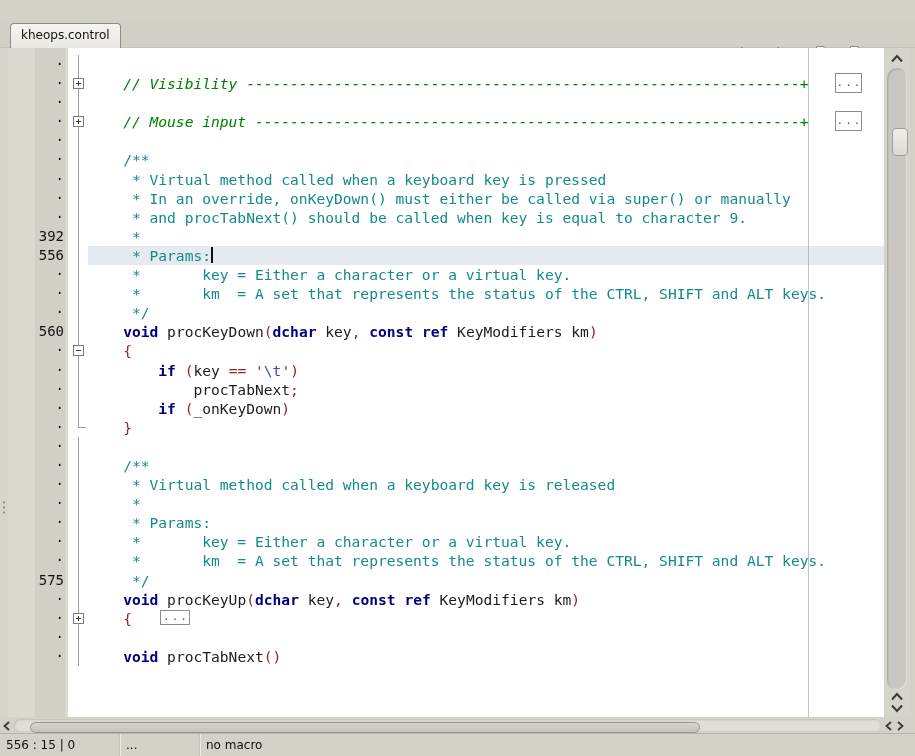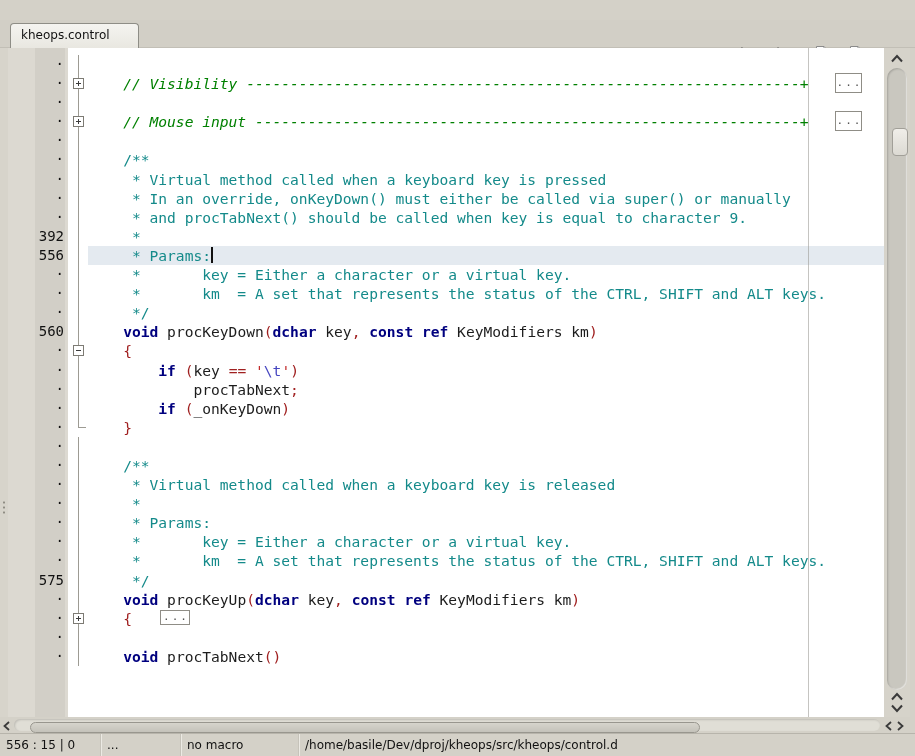--- a/index.html
+++ b/index.html
@@ -9,21 +9,21 @@
     --cur:#e4eaf0;--gut:#d2cfc7;--gutl:#dcd9d1;}
   
   .titlebar{position:absolute;left:0;top:0;width:915px;height:20px;background:#d8d5cc;display:flex;align-items:center;justify-content:center;}
   .titlebar::before{content:"";position:absolute;left:6px;right:22px;top:6px;bottom:5px;
     background-image:radial-gradient(circle,#b4b1a8 0.8px,rgba(0,0,0,0) 1px);background-size:3px 3px;}
   .title-text{position:relative;z-index:1;background:#d8d5cc;padding:0 10px;font-size:12px;color:#000;}
   .close-btn{position:absolute;right:5px;top:4px;z-index:2;width:13px;height:13px;display:flex;align-items:center;justify-content:center;cursor:default;}
   
   .tabbar{position:absolute;left:0;top:20px;width:915px;height:28px;background:#d2cfc6;box-shadow:inset 0 -1px #c2bfb6;}
   .tab{position:absolute;left:10px;top:3px;height:29px;box-sizing:border-box;background:linear-gradient(#f5f4f0,#e7e5de);
-    border:1px solid #8e8d86;border-bottom:none;border-radius:4px 4px 0 0;padding:4px 28px 0 10px;font-size:12px;color:#111;}
+    border:1px solid #8e8d86;border-bottom:none;border-radius:4px 4px 0 0;padding:4px 10px 0 10px;font-size:12px;color:#111;}
   .toolbar{position:absolute;right:8px;top:24px;height:22px;display:flex;align-items:center;gap:10px;}
   .tbtn{width:24px;height:22px;display:flex;align-items:center;justify-content:center;}
   
   .left-strip{position:absolute;left:0;top:48px;width:8px;height:669px;background:#d7d4cb;}
   .grip{position:absolute;left:2px;top:452px;width:4px;height:14px;
     background-image:radial-gradient(circle,#8f8c83 1px,rgba(0,0,0,0) 1.2px);background-size:4px 5px;}
   .editor-area{position:absolute;left:8px;top:48px;right:31px;bottom:39px;background:#fff;overflow:hidden;}
   .gutter-strip{position:absolute;left:0;top:0;bottom:0;width:60px;z-index:0;
     background:linear-gradient(to right,var(--gutl) 0 27px,var(--gut) 27px 57px,var(--gutl) 57px 60px);}
   .margin-line{position:absolute;left:800px;top:0;bottom:0;width:1px;background:rgba(150,148,142,.55);z-index:4;}
@@ -392,19 +392,18 @@
         </svg>
     </span>
     <span class="sb-btn" style="left:896px;top:3px">
       <svg width="9" height="12" viewBox="0 0 9 12">
           <path d="M2 2 L6.5 6 L2 10" fill="none" stroke="#3a3a3a" stroke-width="1.8"></path>
         </svg>
     </span>
   </div>
 
   <div class="statusbar">
-    <div class="spanel" style="width:101px">556 : 15 | 0</div>
+    <div class="spanel" style="width:120px">556 : 15 | 0</div>
     <div class="spanel" style="width:80px">...</div>
     <div class="spanel" style="width:118px">no macro</div>
-    <div class="spanel" style="flex:1">/home/basile/Dev/dproj/kheops/src/kheops/control.d</div>
   </div>
 
 </div>
 
 </body></html>

